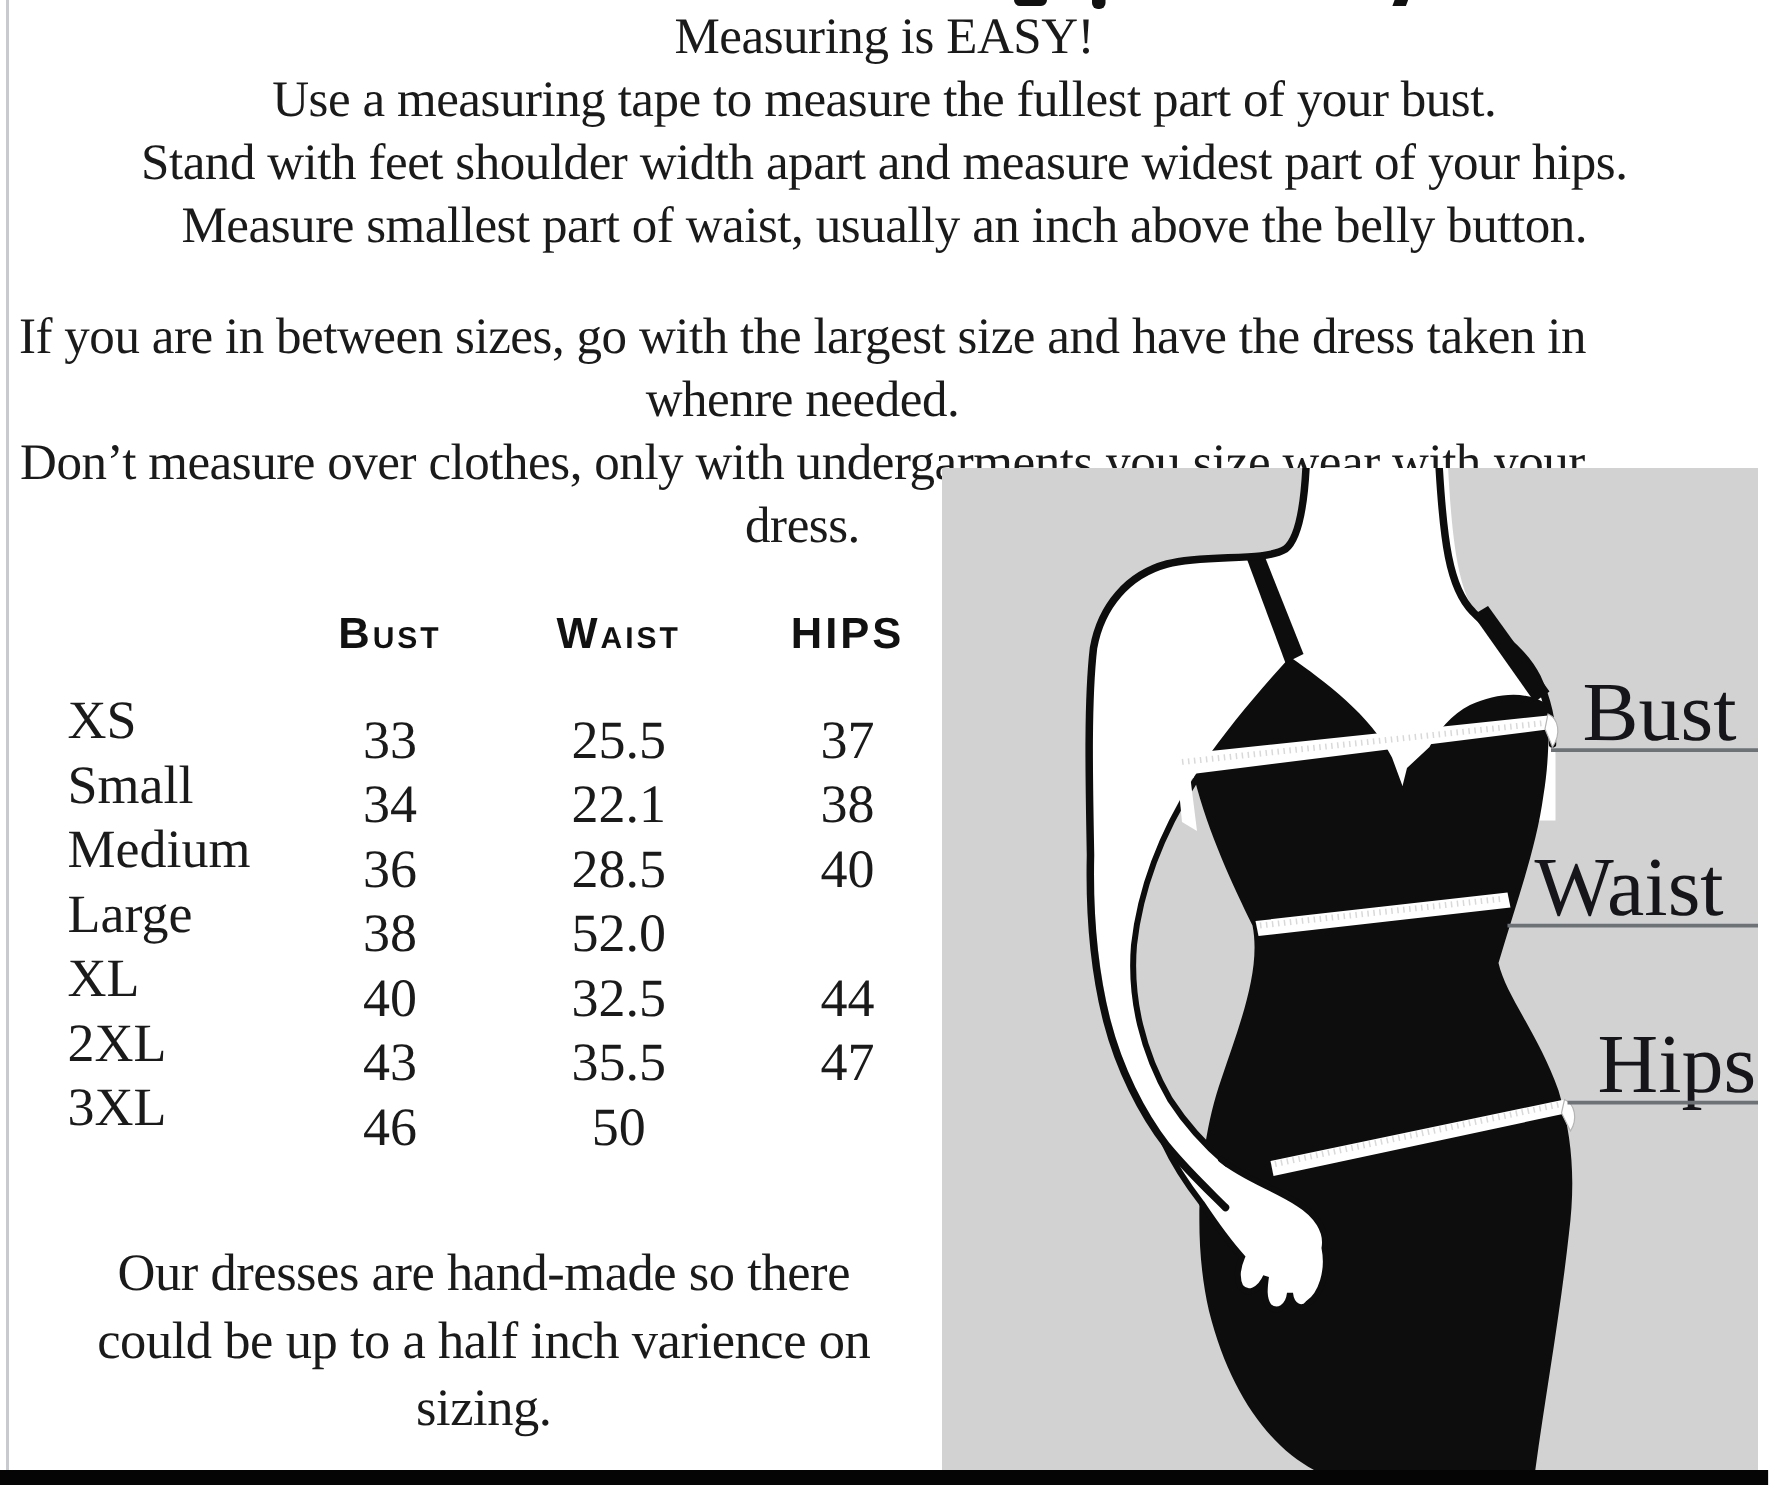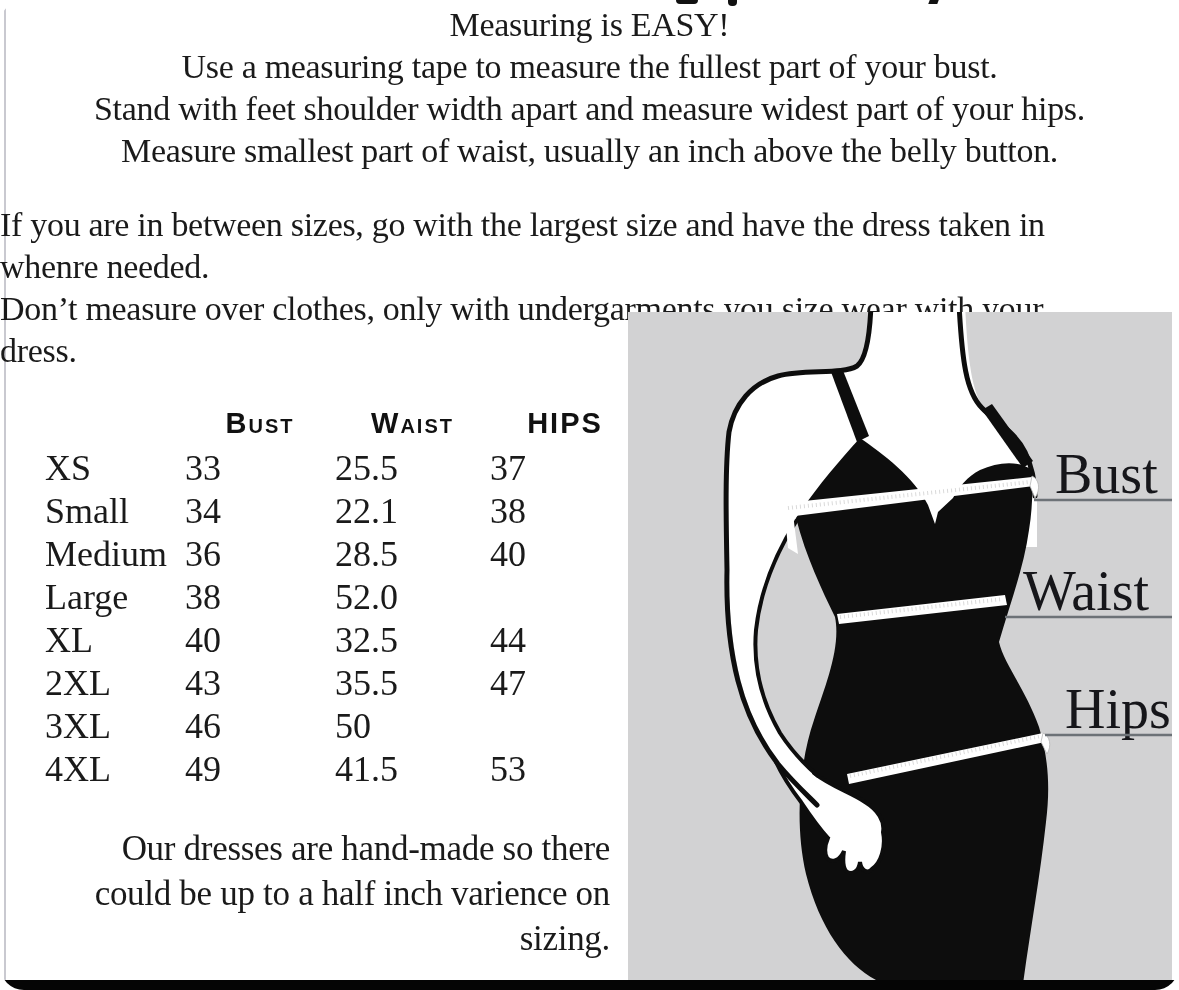--- a/index.html
+++ b/index.html
@@ -1,34 +1,34 @@
 <!DOCTYPE html>
 <html><head>
 <meta charset="utf-8">
 <style>
   html,body{margin:0;padding:0;background:#ffffff;}
   .canvas{
     position:relative;width:1179px;height:990px;background:#ffffff;overflow:hidden;
-    font-family:"Liberation Serif",serif;color:#1a1a1a;border-radius:24px;
+    font-family:"Liberation Serif",serif;color:#1a1a1a;
   }
   .left-border{position:absolute;left:4px;top:0;width:2px;height:981px;background:#c9c9d0;}
   .frag{position:absolute;background:#111;}
   .frag1{left:676px;top:0;width:22px;height:4px;border-radius:0 0 6px 6px;}
   .frag2{left:728px;top:0;width:9px;height:6px;border-radius:0 0 4px 4px;}
   .frag3{left:929px;top:0;width:9px;height:4px;transform:skewX(-20deg);}
   .intro{position:absolute;left:0;top:4px;width:1179px;text-align:center;font-size:34px;line-height:42px;letter-spacing:-0.3px;}
-  .note{position:absolute;left:0;top:204px;width:1070px;text-align:left;font-size:34px;line-height:42px;letter-spacing:-0.3px;}
+  .note{position:absolute;left:0;top:204px;width:1070px;text-align:center;font-size:34px;line-height:42px;letter-spacing:-0.3px;}
   .size-table{position:absolute;left:45px;top:400px;width:600px;}
   .trow{display:grid;grid-template-columns:140px 150px 155px 150px;align-items:center;height:43px;}
   .thead{height:46px;}
   .thead .cell{font-family:"Liberation Sans",sans-serif;font-weight:700;font-size:29px;font-variant:small-caps;letter-spacing:2px;text-align:center;color:#111;}
   .cell{font-size:36px;}
   .cell.size{text-align:left;font-family:Liberation Serif, serif;}
-  .cell.val{text-align:left;}
-  .footer-note{position:absolute;left:35px;top:826px;width:575px;text-align:right;font-size:35px;line-height:45px;letter-spacing:-0.3px;}
+  .cell.val{text-align:center;margin-top:26px;}
+  .footer-note{position:absolute;left:35px;top:826px;width:575px;text-align:center;font-size:35px;line-height:45px;letter-spacing:-0.3px;}
   .figure{position:absolute;left:628px;top:312px;width:544px;height:668px;}
   .figure svg{display:block;}
   .bottom-bar{position:absolute;left:0;bottom:0;width:1179px;height:10px;background:#050505;}
 </style>
 </head>
 <body>
 
 <div class="canvas">
 
   <div class="left-border"></div>
@@ -88,26 +88,20 @@
       <div class="cell size">2XL</div>
       <div class="cell val">43</div>
       <div class="cell val">35.5</div>
       <div class="cell val">47</div>
     </div>
     <div class="trow">
       <div class="cell size">3XL</div>
       <div class="cell val">46</div>
       <div class="cell val">50</div>
     </div>
-    <div class="trow">
-      <div class="cell size">4XL</div>
-      <div class="cell val">49</div>
-      <div class="cell val">41.5</div>
-      <div class="cell val">53</div>
-    </div>
   </div>
 
   <div class="footer-note">
     <div>Our dresses are hand-made so there</div>
     <div>could be up to a half inch varience on</div>
     <div>sizing.</div>
   </div>
 
   <div class="figure">
     <svg width="544" height="668" viewBox="0 0 544 668">

